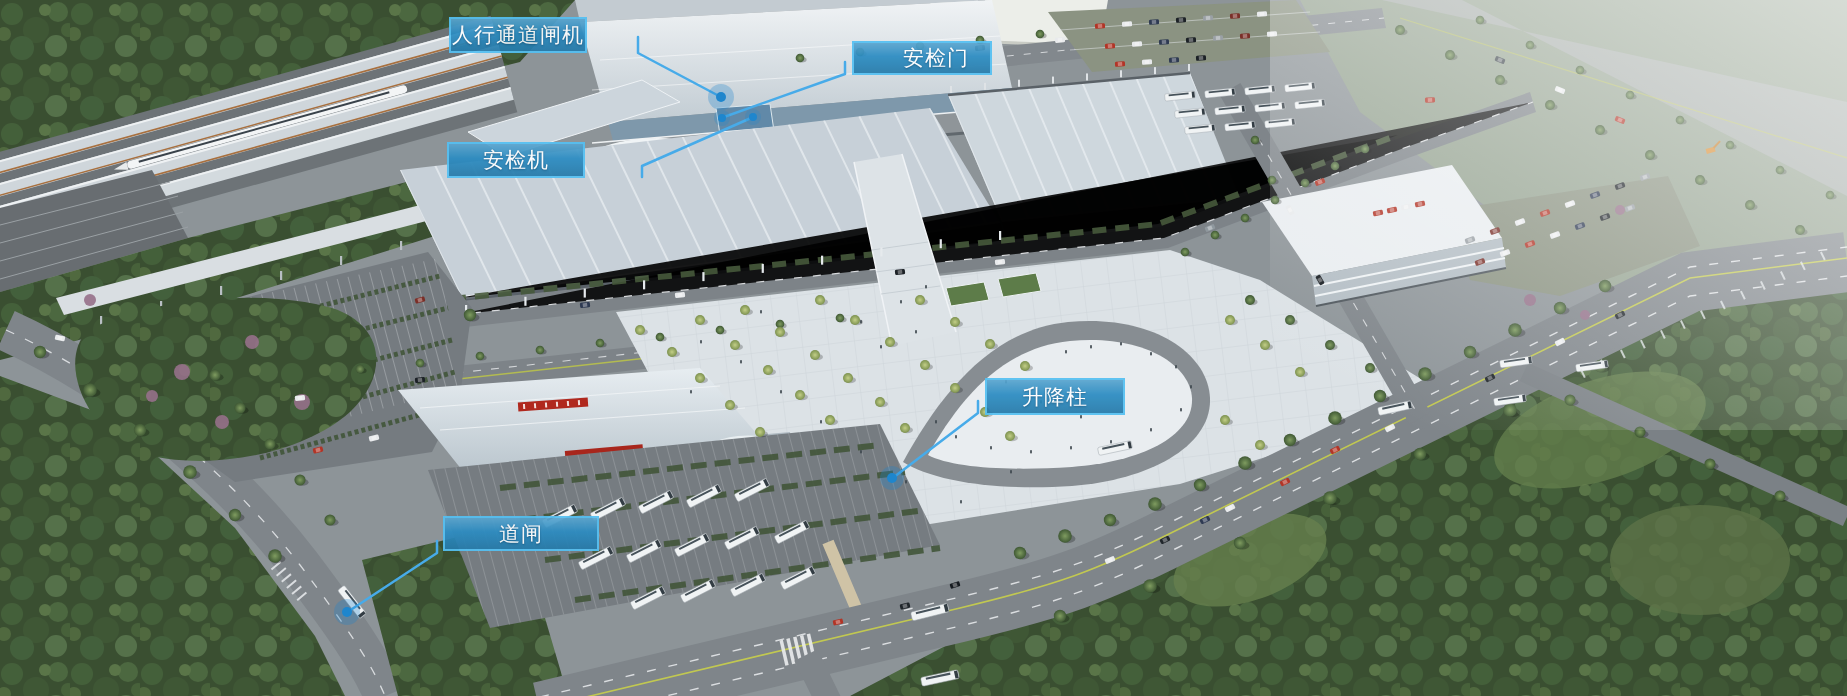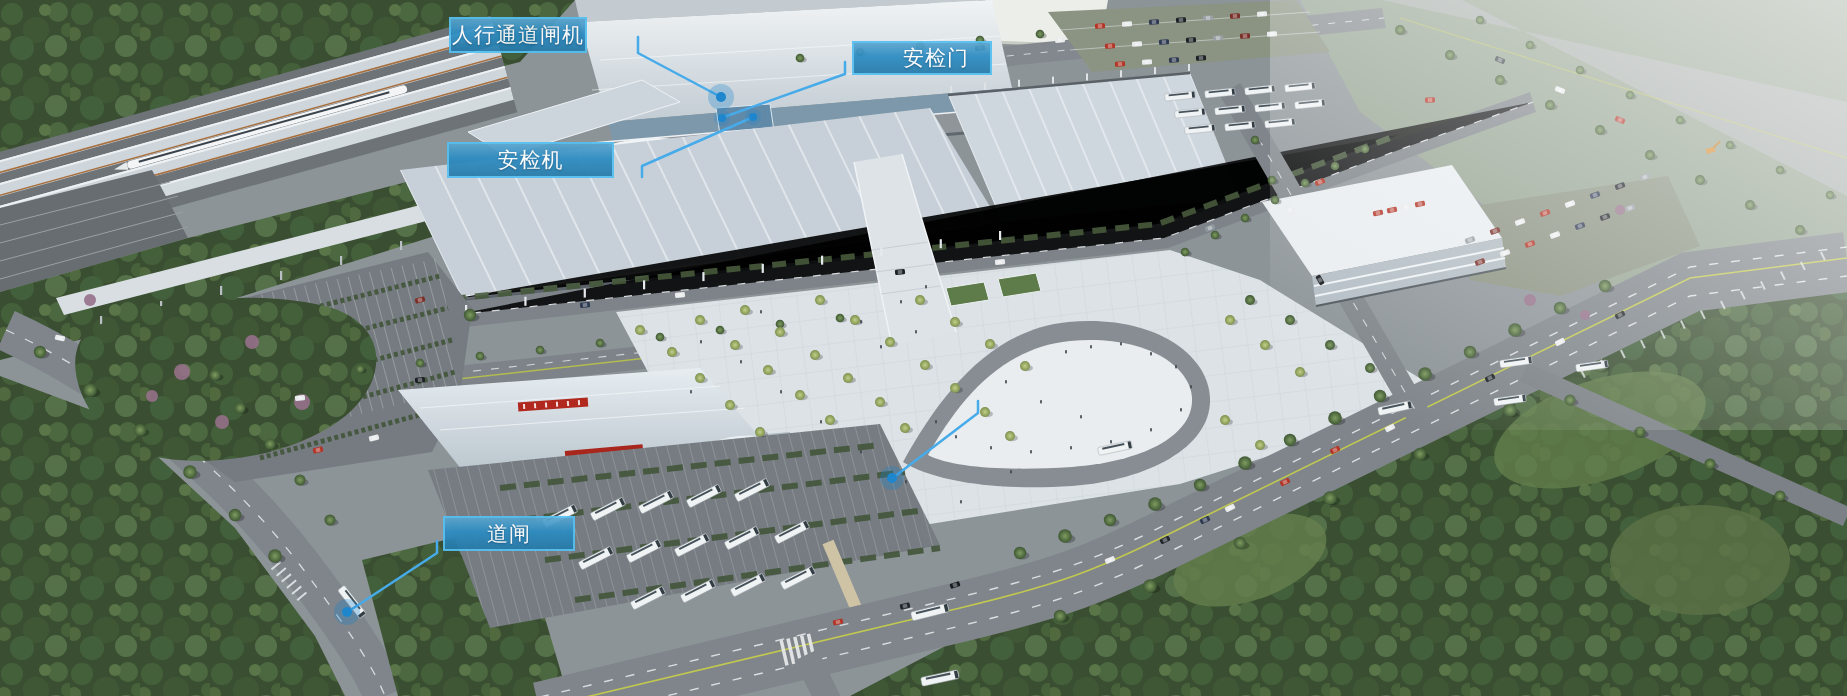--- a/index.html
+++ b/index.html
@@ -650,21 +650,24 @@
           <circle cx="347" cy="612" r="5"></circle>
     </g>
   </svg>
 
   <div class="ann-label" style="left:449px;top:17px;width:138px;height:36px;">
     <span>人行通道闸机</span>
   </div>
   <div class="ann-label" style="left:852px;top:41px;width:140px;height:34px;padding-left:28px;">
     <span>安检门</span>
   </div>
-  <div class="ann-label" style="left:447px;top:142px;width:167px;height:36px;">
+  <div class="ann-label" style="left:447px;top:142px;width:138px;height:36px;">
     <span>安检机</span>
   </div>
-  <div class="ann-label" style="left:443px;top:516px;width:132px;height:35px;">
+  <div class="ann-label" style="left:985px;top:378px;width:140px;height:37px;">
+    <span>升降柱</span>
+  </div>
+  <div class="ann-label" style="left:443px;top:516px;width:156px;height:35px;">
     <span>道闸</span>
   </div>
 </div>
 
 </div>
 
 </body></html>

